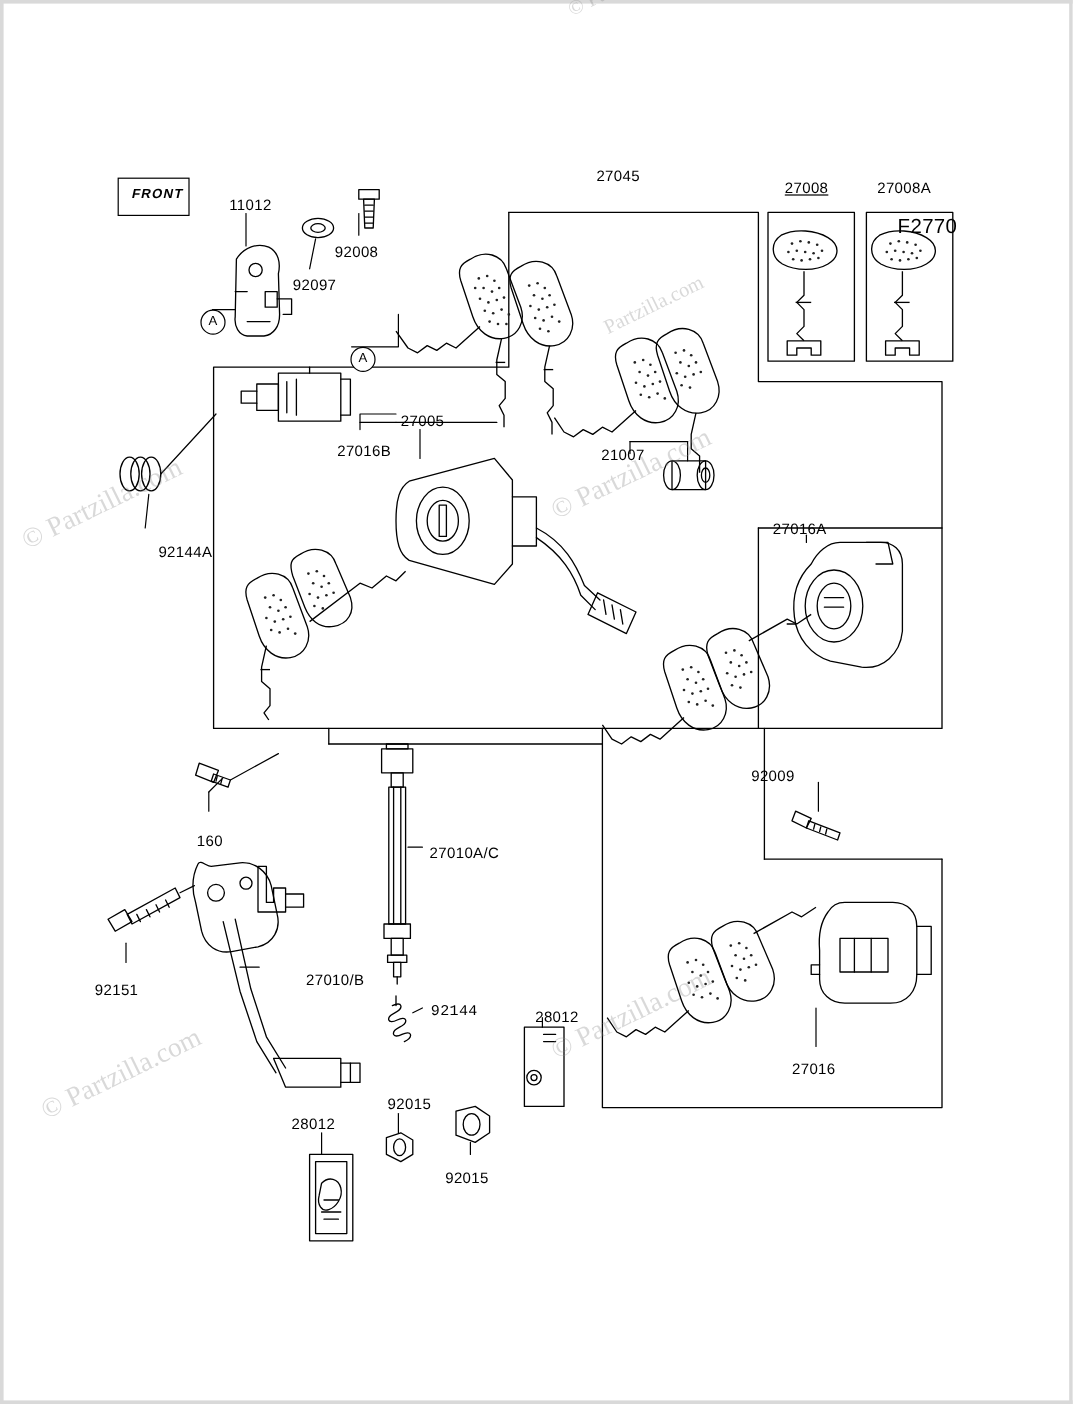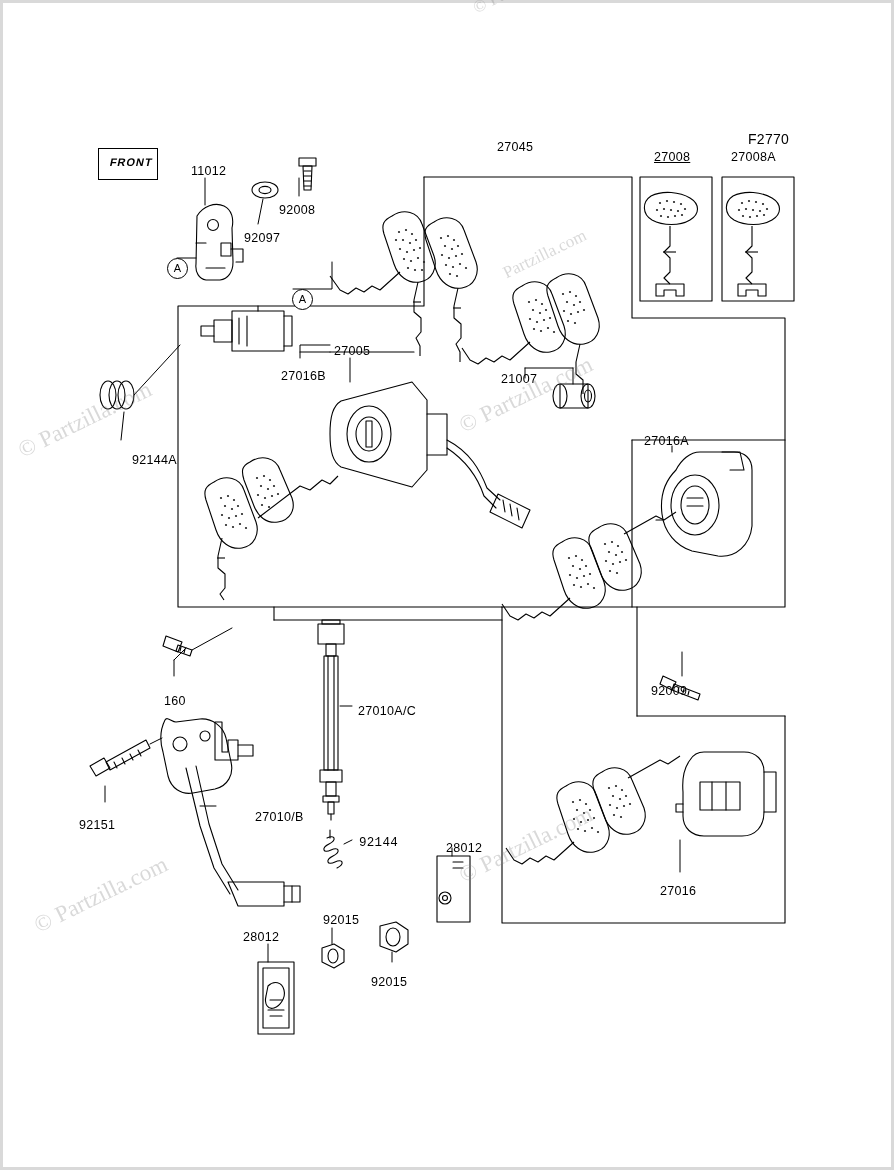--- a/index.html
+++ b/index.html
@@ -21,21 +21,21 @@
   .edge.t{left:0;top:0;width:894px;height:3px;}
   .edge.b{left:0;bottom:0;width:894px;height:3px;}
 
   .label{
     position:absolute;
     font-size:12.5px;
     color:#000;
     white-space:nowrap;
     letter-spacing:0.3px;
   }
-  .label.small{font-size:14px;}
+  .label.small{font-size:17px;margin-top:48px;}
   .callout{
     position:absolute;
     width:19px;height:19px;border:1px solid #000;border-radius:50%;
     font-size:11px;line-height:19px;text-align:center;color:#000;
     background:#fff;
   }
   svg.art{position:absolute;left:0;top:0;width:894px;height:1170px;}
   .wm{
     position:absolute;
     color:#8a8a8a;
@@ -524,21 +524,21 @@
   <div class="label" style="left:654px;top:150px;text-decoration:underline;">27008</div>
   <div class="label" style="left:731px;top:150px;">27008A</div>
   <div class="label" style="left:191px;top:164px;">11012</div>
   <div class="label" style="left:279px;top:203px;">92008</div>
   <div class="label" style="left:244px;top:231px;">92097</div>
   <div class="label" style="left:334px;top:344px;">27005</div>
   <div class="label" style="left:281px;top:369px;">27016B</div>
   <div class="label" style="left:501px;top:372px;">21007</div>
   <div class="label" style="left:88px;top:453px;margin-left:44px;">92144A</div>
   <div class="label" style="left:644px;top:434px;">27016A</div>
-  <div class="label" style="left:651px;top:640px;margin-top:44px;">92009</div>
+  <div class="label" style="left:626px;top:640px;">92009</div>
   <div class="label" style="left:164px;top:694px;">160</div>
   <div class="label" style="left:358px;top:704px;">27010A/C</div>
   <div class="label" style="left:79px;top:818px;">92151</div>
   <div class="label" style="left:225px;top:810px;margin-left:30px;">27010/B</div>
   <div class="label" style="left:359px;top:836px;font-family:Liberation Mono, monospace;">92144</div>
   <div class="label" style="left:446px;top:841px;">28012</div>
   <div class="label" style="left:660px;top:884px;">27016</div>
   <div class="label" style="left:243px;top:930px;">28012</div>
   <div class="label" style="left:323px;top:913px;">92015</div>
   <div class="label" style="left:371px;top:975px;">92015</div>

